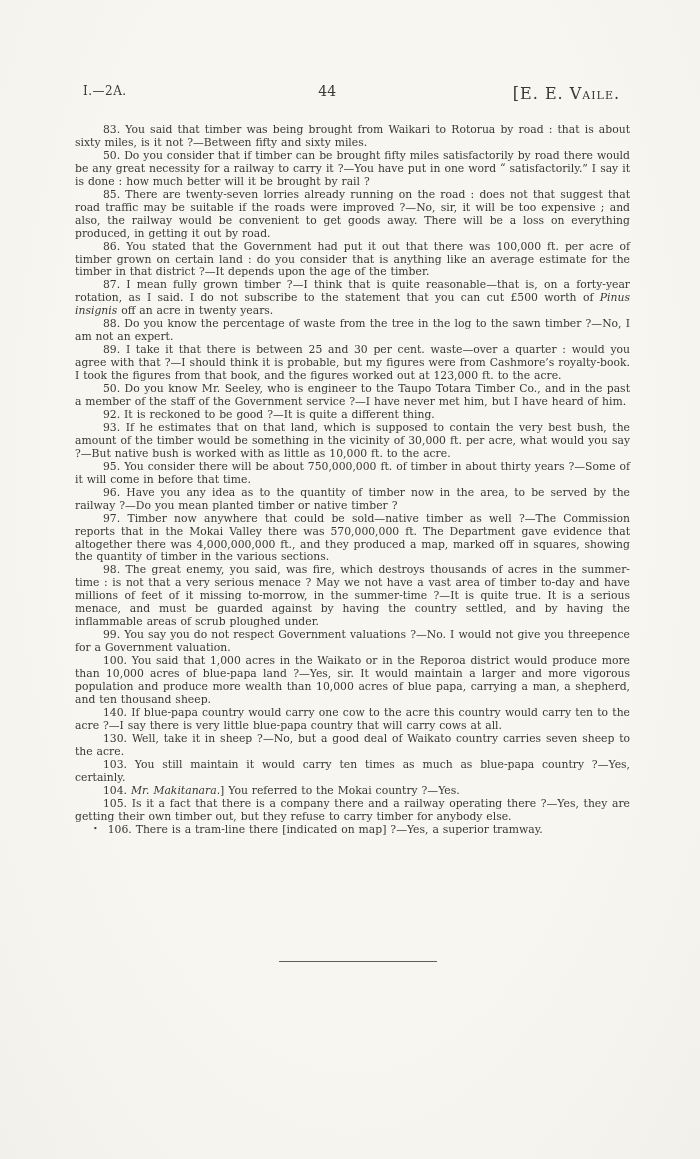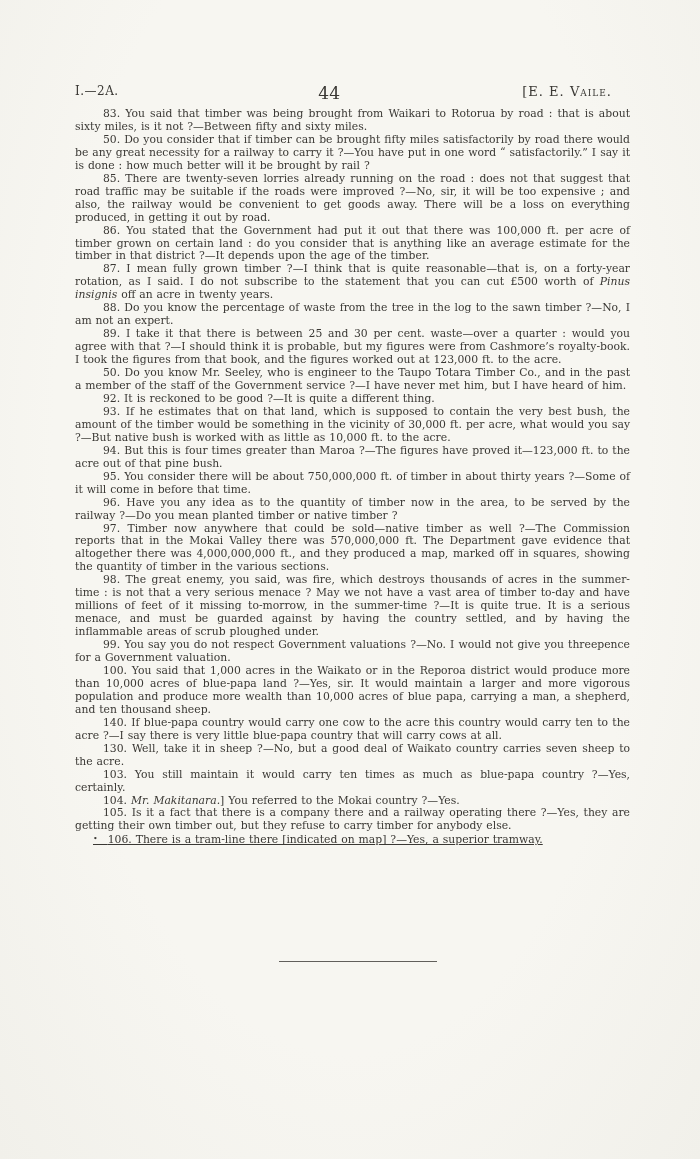--- a/index.html
+++ b/index.html
@@ -21,54 +21,54 @@
   header.running-head {
     position: absolute;
     top: 84px;
     left: 75px;
     right: 72px;
     height: 16px;
     font-size: 12px;
   }
   .h-left {
     position: absolute;
-    left: 0;
+    left: 8px;
     top: 0;
     letter-spacing: 0.5px;
   }
   .h-center {
     position: absolute;
     left: 44%;
     top: -1px;
-    font-size: 17px;
+    font-size: 14px;
   }
   .h-right {
     position: absolute;
-    right: 16px;
+    right: 8px;
     top: 0;
     font-variant: small-caps;
     letter-spacing: 1px;
-    font-size: 13px;
+    font-size: 16px;
   }
   main.body-text {
     position: absolute;
-    top: 108px;
+    top: 124px;
     left: 75px;
     width: 555px;
   }
   main.body-text p {
     margin: 0;
     text-align: justify;
     text-indent: 28px;
     font-size: 10.8px;
     line-height: 12.95px;
     word-spacing: 0.5px;
     hyphens: none;
   }
-  main.body-text p.has-dot { text-indent: 18px; text-decoration: underline; }
+  main.body-text p.has-dot { text-indent: 18px; }
   main.body-text em { font-style: italic; }
   .pdot {
     font-size: 8px;
     vertical-align: 2px;
     letter-spacing: 3px;
     font-style: normal;
   }
   .end-rule {
     position: absolute;
     top: 961px;
@@ -91,21 +91,20 @@
       <p><span>83. You said that timber was being brought from Waikari to Rotorua by road : that is about sixty miles, is it not ?—Between fifty and sixty miles.</span></p>
       <p><span>50. Do you consider that if timber can be brought fifty miles satisfactorily by road there would be any great necessity for a railway to carry it ?—You have put in one word “ satisfactorily.” I say it is done : how much better will it be brought by rail ?</span></p>
       <p><span>85. There are twenty-seven lorries already running on the road : does not that suggest that road traffic may be suitable if the roads were improved ?—No, sir, it will be too expensive ; and also, the railway would be convenient to get goods away. There will be a loss on everything produced, in getting it out by road.</span></p>
       <p><span>86. You stated that the Government had put it out that there was 100,000 ft. per acre of timber grown on certain land : do you consider that is anything like an average estimate for the timber in that district ?—It depends upon the age of the timber.</span></p>
       <p><span>87. I mean fully grown timber ?—I think that is quite reasonable—that is, on a forty-year rotation, as I said. I do not subscribe to the statement that you can cut £500 worth of </span><em>Pinus insignis</em><span> off an acre in twenty years.</span></p>
       <p><span>88. Do you know the percentage of waste from the tree in the log to the sawn timber ?—No, I am not an expert.</span></p>
       <p><span>89. I take it that there is between 25 and 30 per cent. waste—over a quarter : would you agree with that ?—I should think it is probable, but my figures were from Cashmore’s royalty-book. I took the figures from that book, and the figures worked out at 123,000 ft. to the acre.</span></p>
       <p><span>50. Do you know Mr. Seeley, who is engineer to the Taupo Totara Timber Co., and in the past a member of the staff of the Government service ?—I have never met him, but I have heard of him.</span></p>
       <p><span>92. It is reckoned to be good ?—It is quite a different thing.</span></p>
       <p><span>93. If he estimates that on that land, which is supposed to contain the very best bush, the amount of the timber would be something in the vicinity of 30,000 ft. per acre, what would you say ?—But native bush is worked with as little as 10,000 ft. to the acre.</span></p>
-      <p><span>94. But this is four times greater than Maroa ?—The figures have proved it—123,000 ft. to the acre out of that pine bush.</span></p>
       <p><span>95. You consider there will be about 750,000,000 ft. of timber in about thirty years ?—Some of it will come in before that time.</span></p>
       <p><span>96. Have you any idea as to the quantity of timber now in the area, to be served by the railway ?—Do you mean planted timber or native timber ?</span></p>
       <p><span>97. Timber now anywhere that could be sold—native timber as well ?—The Commission reports that in the Mokai Valley there was 570,000,000 ft. The Department gave evidence that altogether there was 4,000,000,000 ft., and they produced a map, marked off in squares, showing the quantity of timber in the various sections.</span></p>
       <p><span>98. The great enemy, you said, was fire, which destroys thousands of acres in the summer-time : is not that a very serious menace ? May we not have a vast area of timber to-day and have millions of feet of it missing to-morrow, in the summer-time ?—It is quite true. It is a serious menace, and must be guarded against by having the country settled, and by having the inflammable areas of scrub ploughed under.</span></p>
       <p><span>99. You say you do not respect Government valuations ?—No. I would not give you threepence for a Government valuation.</span></p>
       <p><span>100. You said that 1,000 acres in the Waikato or in the Reporoa district would produce more than 10,000 acres of blue-papa land ?—Yes, sir. It would maintain a larger and more vigorous population and produce more wealth than 10,000 acres of blue papa, carrying a man, a shepherd, and ten thousand sheep.</span></p>
       <p><span>140. If blue-papa country would carry one cow to the acre this country would carry ten to the acre ?—I say there is very little blue-papa country that will carry cows at all.</span></p>
       <p><span>130. Well, take it in sheep ?—No, but a good deal of Waikato country carries seven sheep to the acre.</span></p>
       <p><span>103. You still maintain it would carry ten times as much as blue-papa country ?—Yes, certainly.</span></p>
       <p><span>104. </span><em>Mr. Makitanara.</em><span>] You referred to the Mokai country ?—Yes.</span></p>

